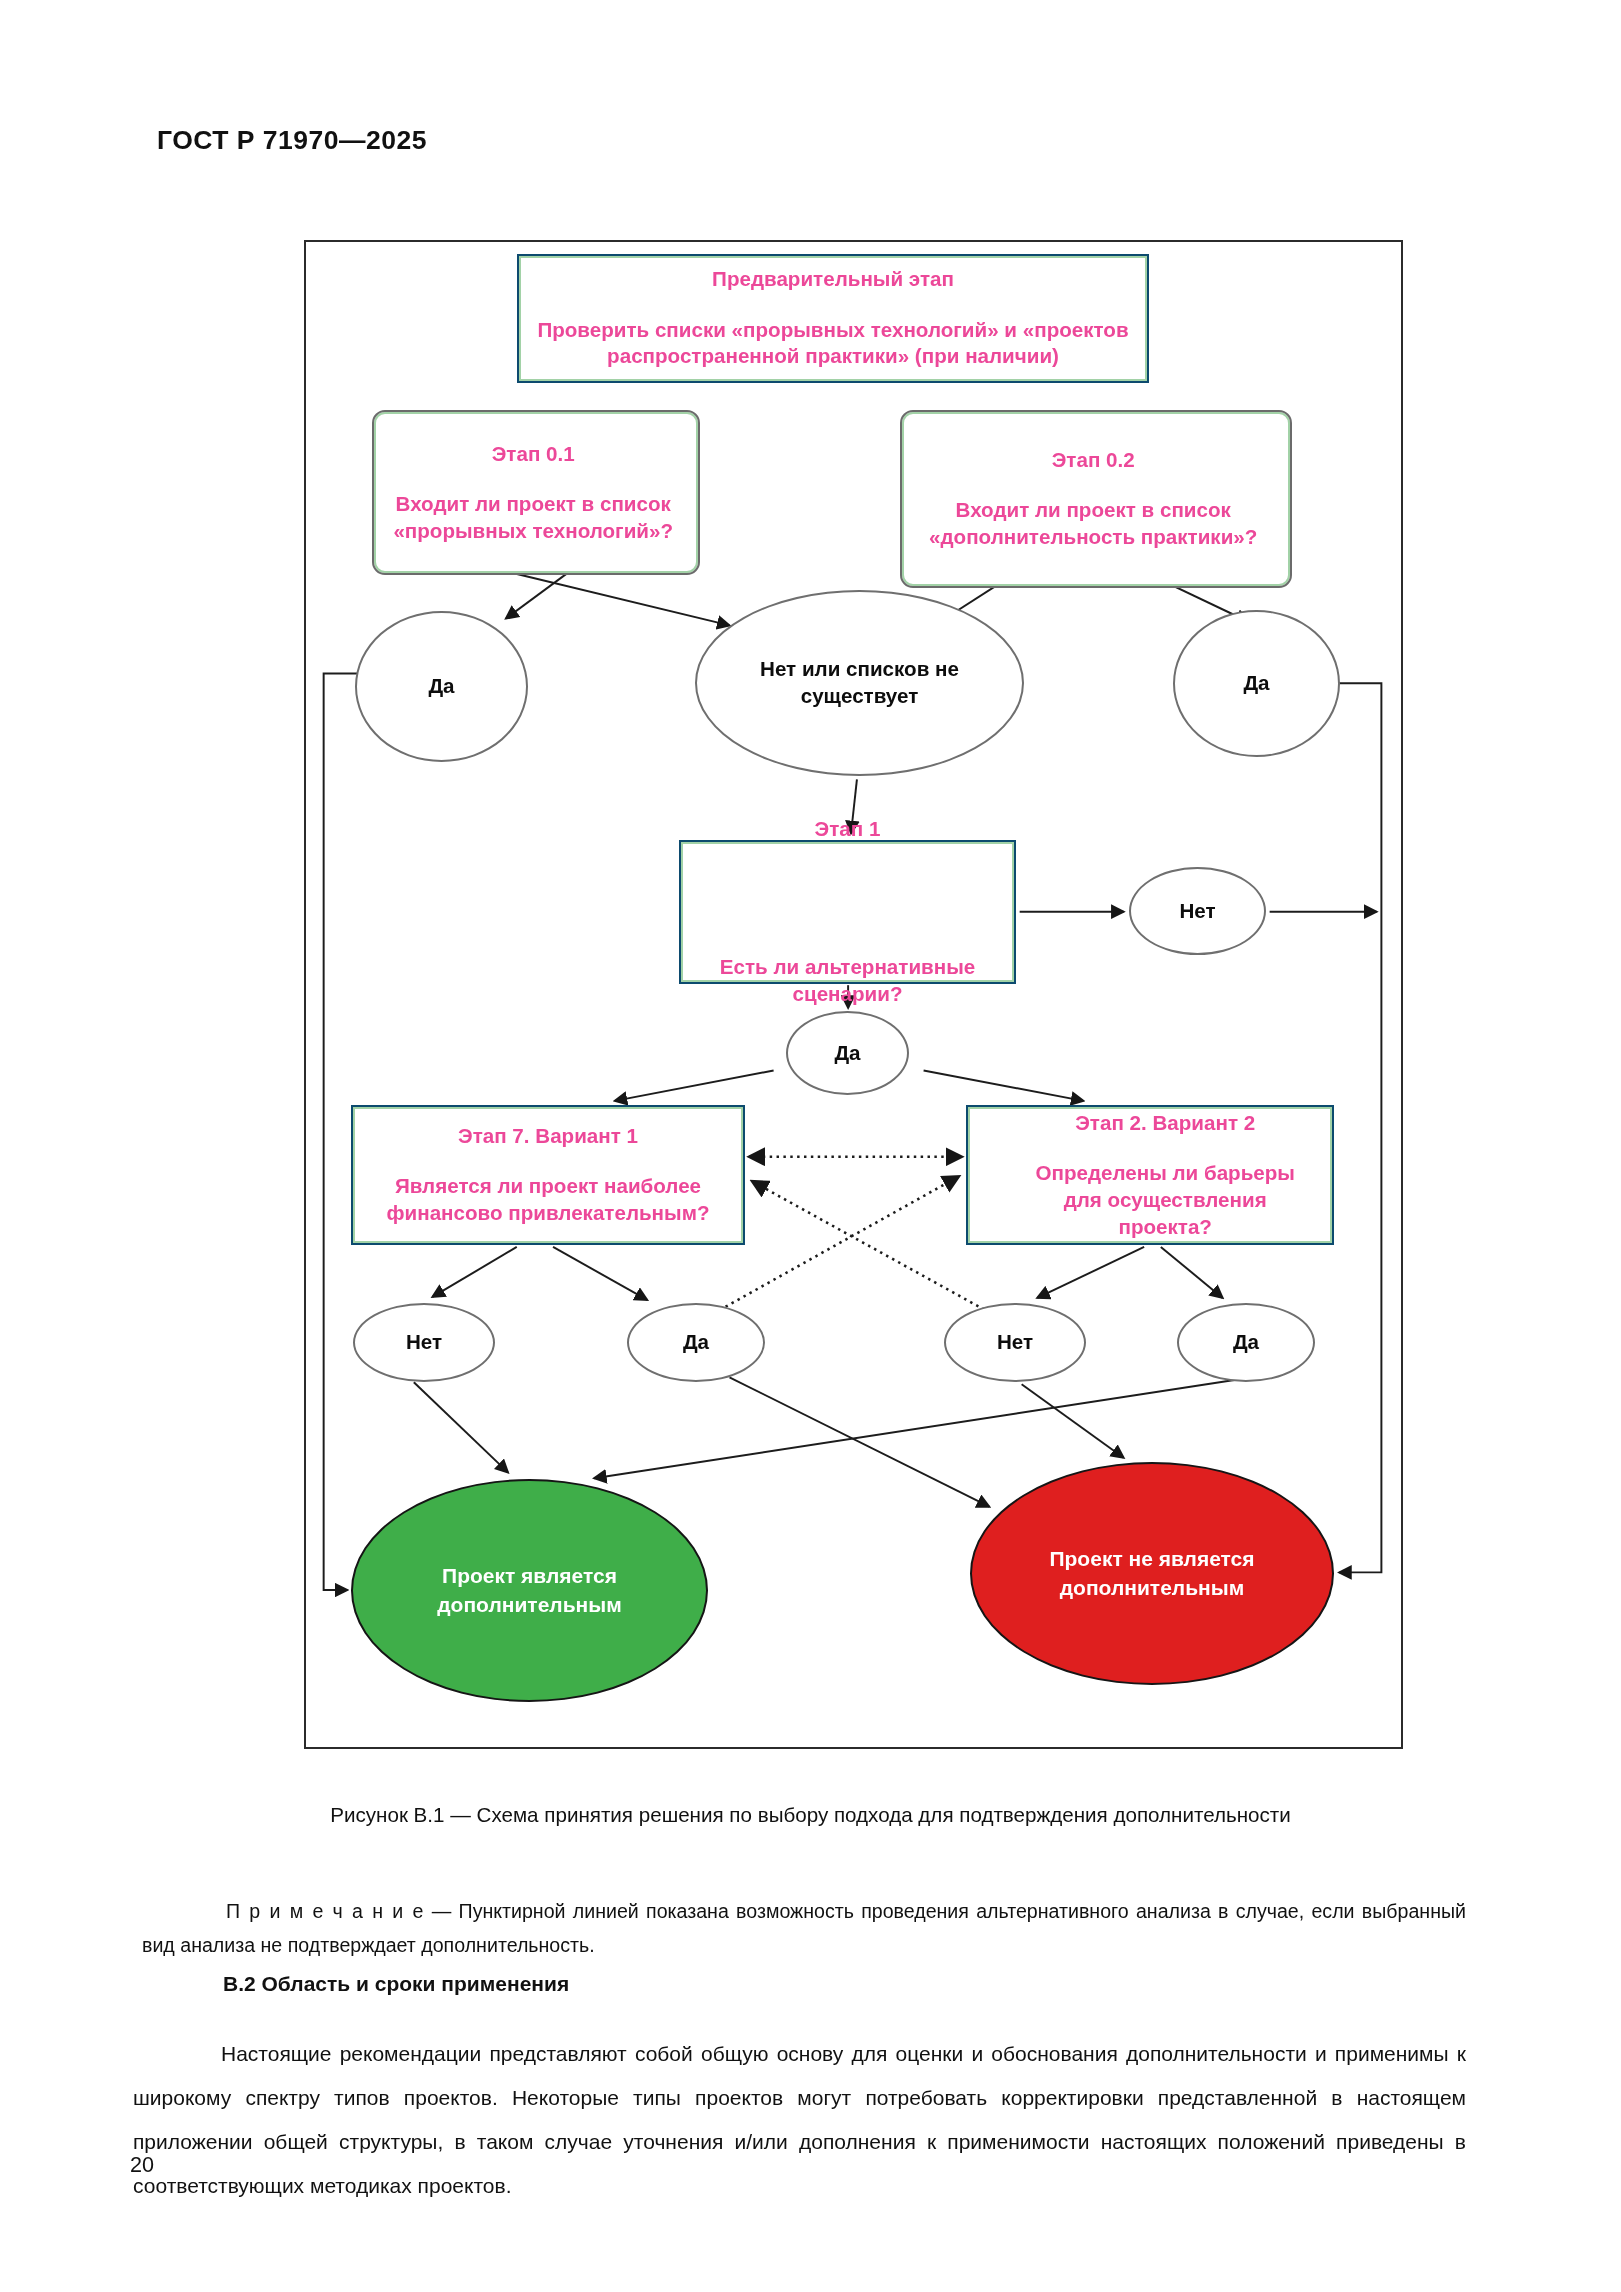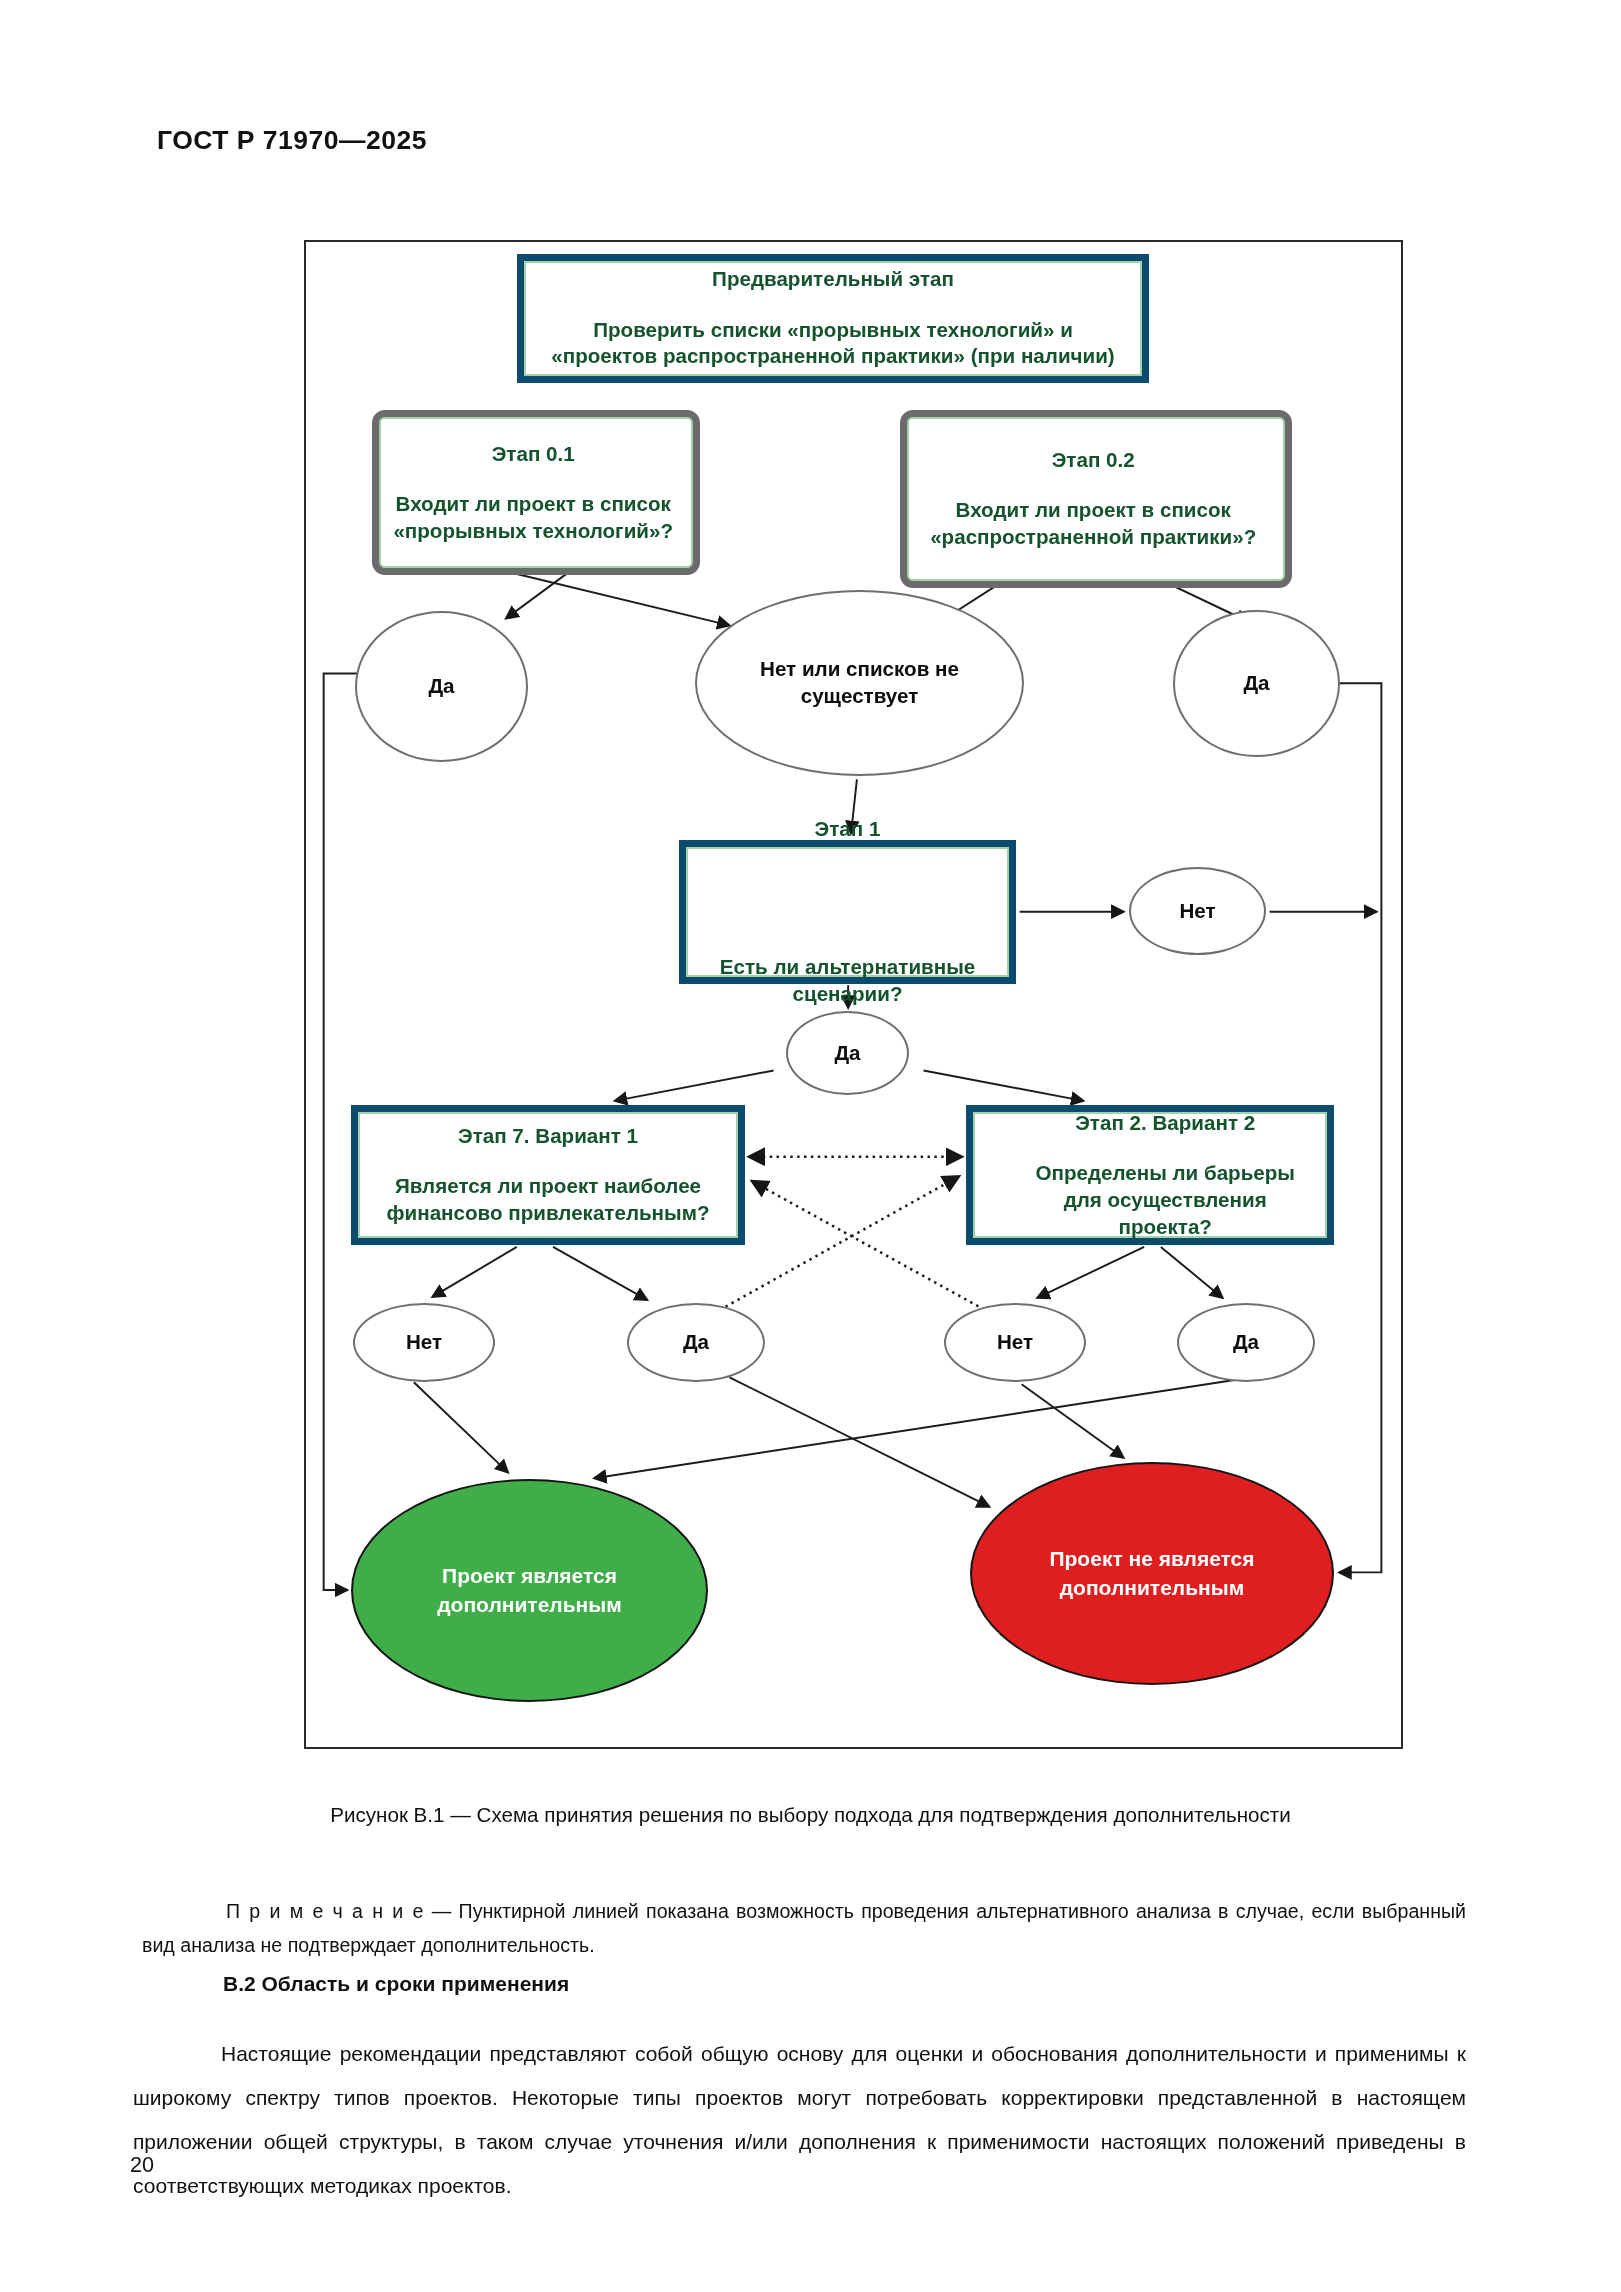--- a/index.html
+++ b/index.html
@@ -5,24 +5,24 @@
   html,body{margin:0;padding:0;background:#888;}
   .page{
     position:relative;width:1621px;height:2293px;background:#fff;
     font-family:"Liberation Sans",sans-serif;color:#111;overflow:hidden;
   }
   .doc-header{position:absolute;left:157px;top:125px;font-size:26.5px;font-weight:bold;letter-spacing:0.5px;}
   
   .diagram{position:absolute;left:304px;top:240px;width:1095px;height:1505px;border:2px solid #2b2b2b;background:#fff;}
   .diagram svg{position:absolute;left:0;top:0;width:100%;height:100%;}
   .node{
-    position:absolute;background:#fff;border:7px solid #0c4a6e;
+    position:absolute;background:#fff;border:2px solid #0c4a6e;
     box-shadow:inset 0 0 0 2px rgba(70,165,80,.5);
     display:flex;flex-direction:column;align-items:center;justify-content:center;
-    text-align:center;font-weight:bold;font-size:20.6px;line-height:1.3;color:#14532d;
+    text-align:center;font-weight:bold;font-size:20.6px;line-height:1.3;color:#ec4899;
     box-sizing:border-box;padding:7.8px 17.6px;
   }
   .node .gap{height:23.5px;flex:0 0 auto;}
   .rounded{border-radius:13px;border-color:#6b6b6b;padding-left:12px;}
   .ellipse{
     position:absolute;background:#fff;border:2px solid #6f6f6f;border-radius:50%;
     display:flex;align-items:center;justify-content:center;text-align:center;
     font-weight:bold;font-size:20.6px;line-height:1.3;color:#0d0d0d;box-sizing:border-box;padding:5.9px 25.5px;
   }
   .outcome{
@@ -100,21 +100,21 @@
 
     <div class="node rounded" style="left:66px;top:168px;width:328px;height:165px;">
       <div>Этап 0.1</div>
       <div class="gap"></div>
       <div>Входит ли проект в список «прорывных технологий»?</div>
     </div>
 
     <div class="node rounded" style="left:594px;top:168px;width:392px;height:178px;">
       <div>Этап 0.2</div>
       <div class="gap"></div>
-      <div>Входит ли проект в список «распространенной практики»?</div>
+      <div>Входит ли проект в список «дополнительность практики»?</div>
     </div>
 
     <div class="ellipse" style="left:49px;top:369px;width:173px;height:151px;">Да</div>
 
     <div class="ellipse" style="left:389px;top:348px;width:329px;height:186px;">Нет или списков не существует</div>
 
     <div class="ellipse" style="left:867px;top:368px;width:167px;height:147px;">Да</div>
 
     <div class="node" style="left:373px;top:598px;width:337px;height:144px;gap:44px;">
       <div>Этап 1</div>

